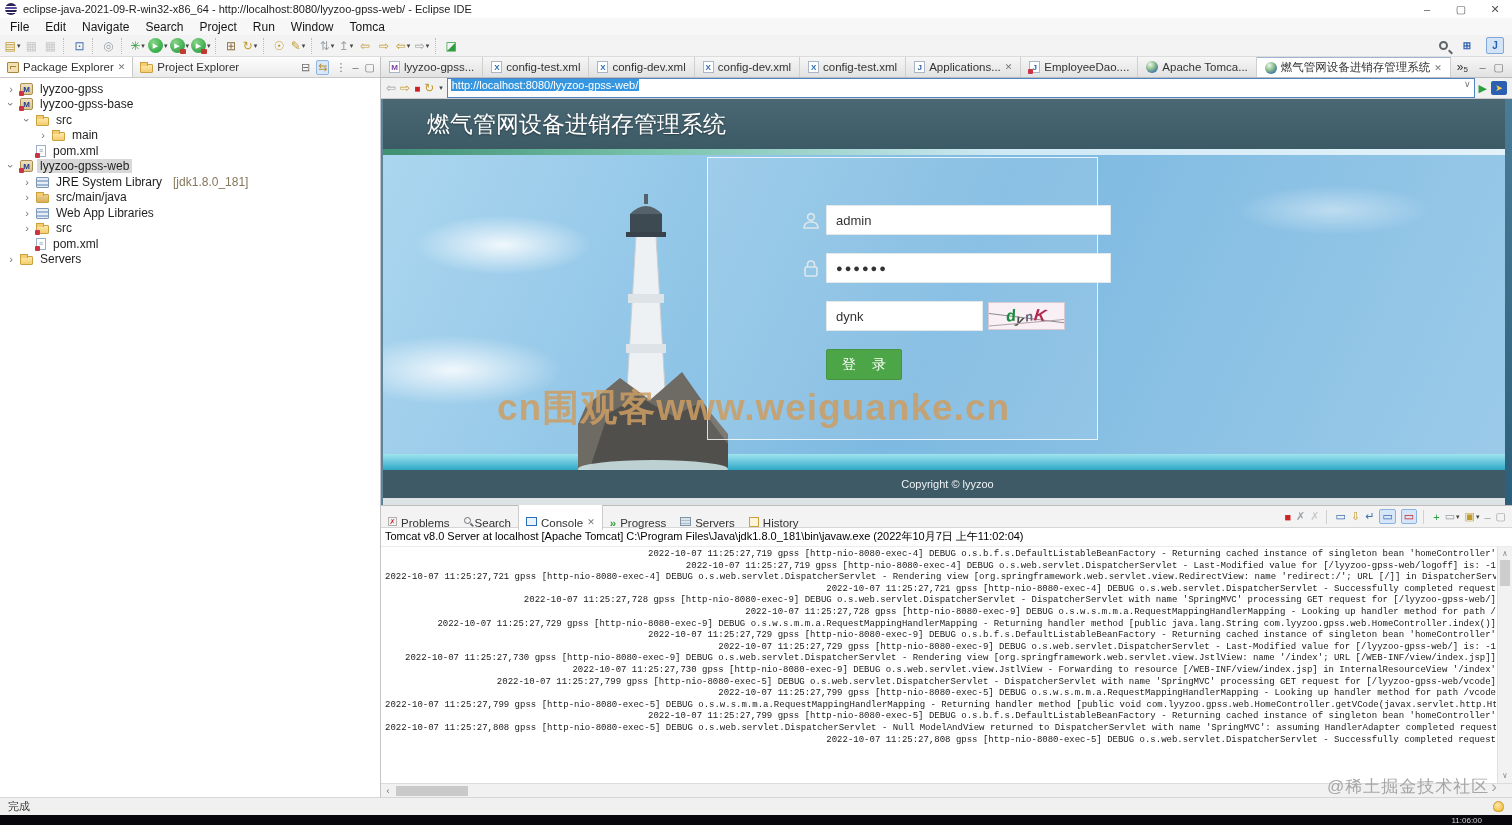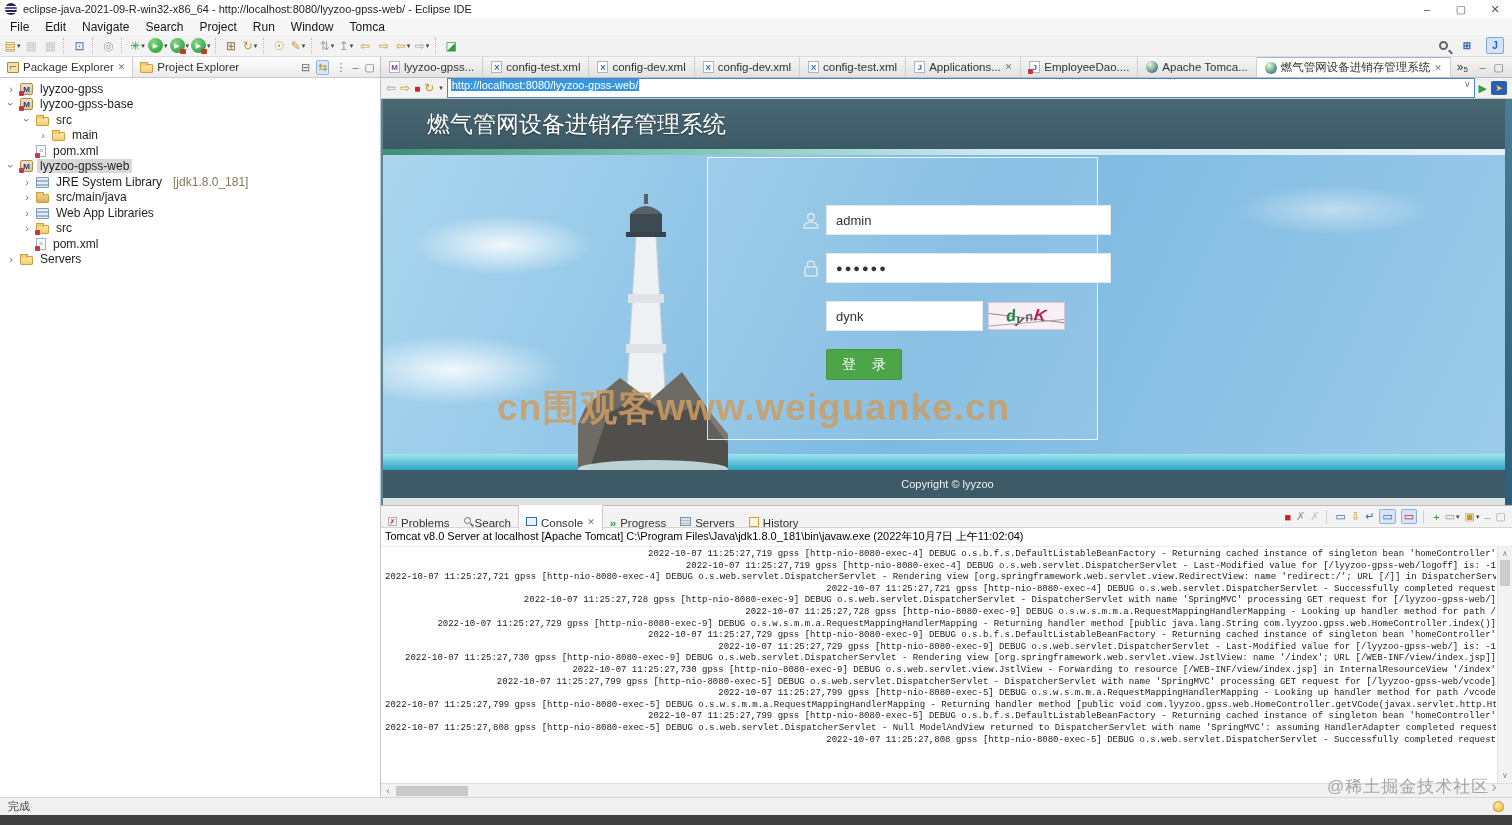--- a/index.html
+++ b/index.html
@@ -570,14 +570,17 @@
   <div class="statusbar">
     <span>完成</span>
     <span class="bulb"></span>
   </div>
 
   <div class="jjwm">
     <span>@稀土掘金技术社区</span>
     <span>›</span>
   </div>
 
+  <div class="taskbar">
+    <span>11:06:00</span>
+  </div>
 
 </div>
 
 </body></html>

